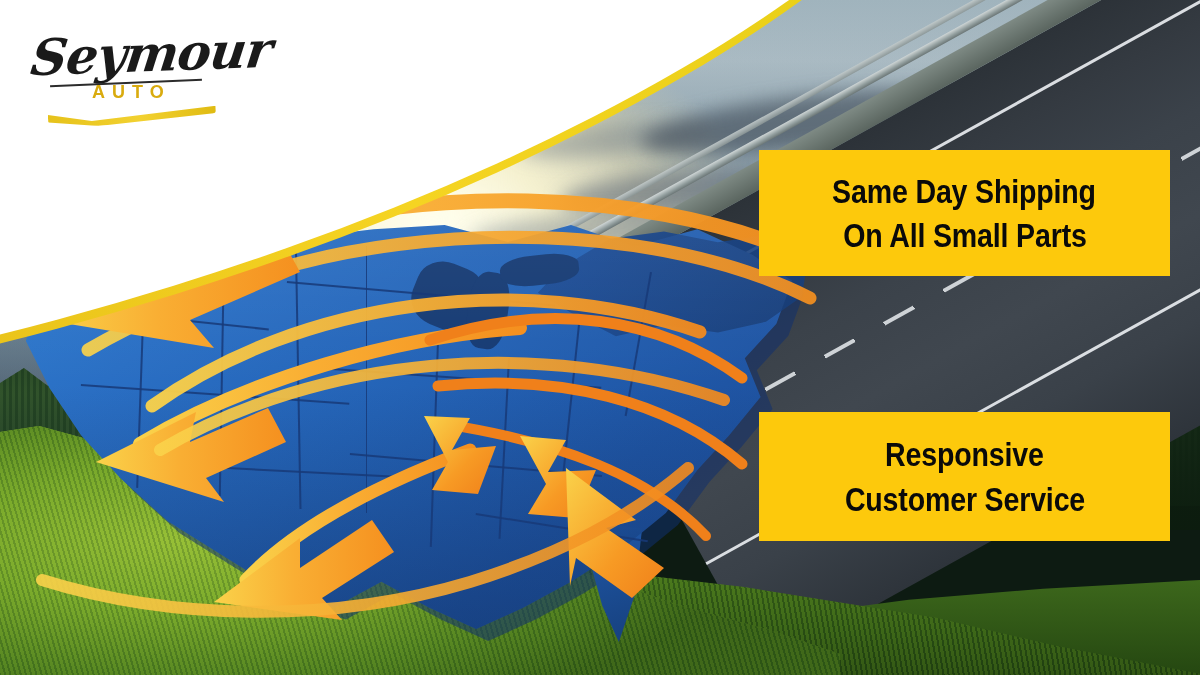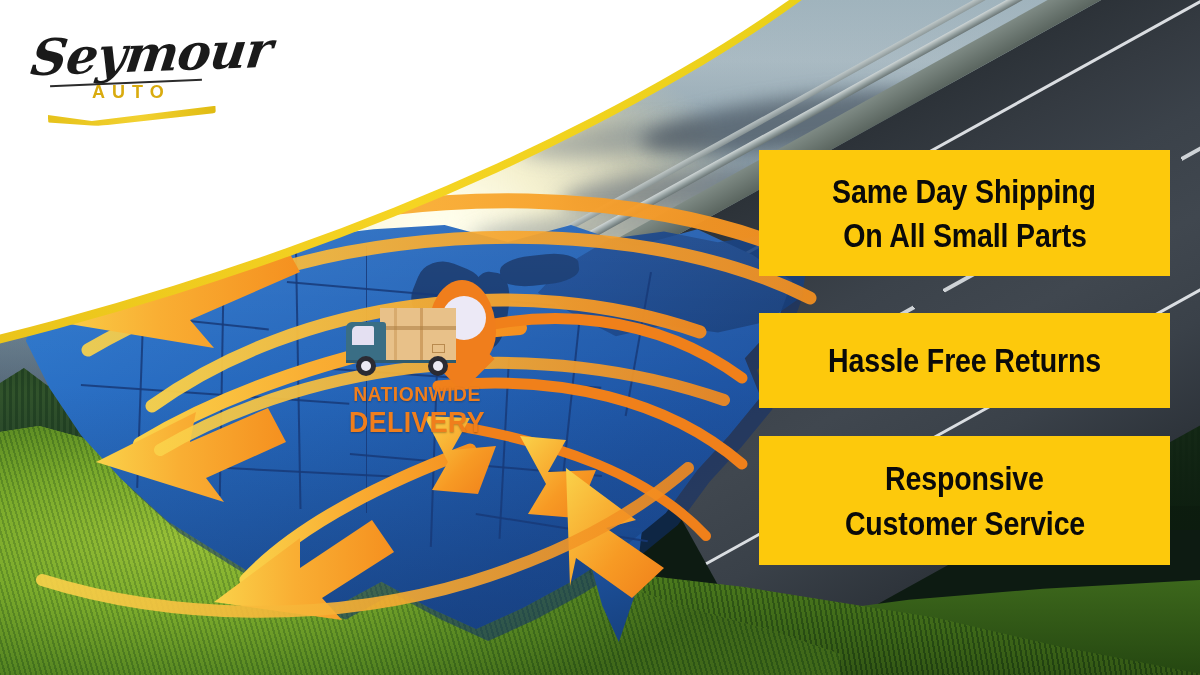--- a/index.html
+++ b/index.html
@@ -277,21 +277,21 @@
     font-weight:700;
     font-size:34px;
     line-height:1.30;
     letter-spacing:-0.2px;
     transform:scaleX(0.84);
     white-space:nowrap;
     text-align:center;
   }
   #fbox1{left:759px;top:150px;width:411px;height:126px;}
   #fbox2{left:759px;top:313px;width:411px;height:95px;}
-  #fbox3{left:759px;top:436px;width:411px;height:129px;}
+  #fbox3{left:759px;top:412px;width:411px;height:129px;}
 </style>
 </head>
 <body>
 
 <div id="banner">
 
   <div class="bg-layer">
     <div class="sky"></div>
     <div class="sunburst"></div>
     <div class="cloud c8"></div>
@@ -388,51 +388,35 @@
       <path d="M 444 274 C 560 292, 650 326, 706 386" fill="none" stroke="#F0801A" stroke-width="10" stroke-linecap="round"></path>
 
       <path d="M 424 266 L 470 268 L 452 300 L 496 296 L 478 344 L 432 340 L 448 312 Z" fill="url(#ag2)"></path>
       <path d="M 520 286 L 566 290 L 548 322 L 596 320 L 576 368 L 528 364 L 546 334 Z" fill="url(#ag2)"></path>
       <path d="M 566 318 L 636 370 L 606 378 L 664 418 L 632 448 L 576 408 L 570 436 Z" fill="url(#ag2)"></path>
 
       <path d="M 42 430 C 170 470, 330 474, 470 432 C 560 404, 630 368, 688 318" fill="none" stroke="url(#ag3)" stroke-width="12" stroke-linecap="round" opacity=".9"></path>
     </svg>
   </div>
 
-  <div class="badge">
-    <div class="pin"></div>
-    <div class="pin-hole"></div>
-    <div class="truck-base"></div>
-    <div class="truck-body"></div>
-    <div class="truck-vent"></div>
-    <div class="truck-cab"></div>
-    <div class="truck-window"></div>
-    <div class="wheel w1"></div>
-    <div class="wheel w2"></div>
-    <div class="badge-line1">NATIONWIDE</div>
-    <div class="badge-line2">DELIVERY</div>
-  </div>
 
   <div class="swoosh-band"></div>
   <div class="swoosh-mask"></div>
 
   <div class="logo">
     <div class="logo-script">Seymour</div>
     <div class="logo-underline"></div>
     <div class="logo-auto">AUTO</div>
     <div class="logo-swoosh"></div>
   </div>
 
   <div class="fbox" id="fbox1">
     <div class="ln">Same Day Shipping</div>
     <div class="ln">On All Small Parts</div>
   </div>
 
-  <div class="fbox" id="fbox2">
-    <div class="ln">Hassle Free Returns</div>
-  </div>
 
   <div class="fbox" id="fbox3">
     <div class="ln">Responsive</div>
     <div class="ln">Customer Service</div>
   </div>
 
 </div>
 
 </body></html>

